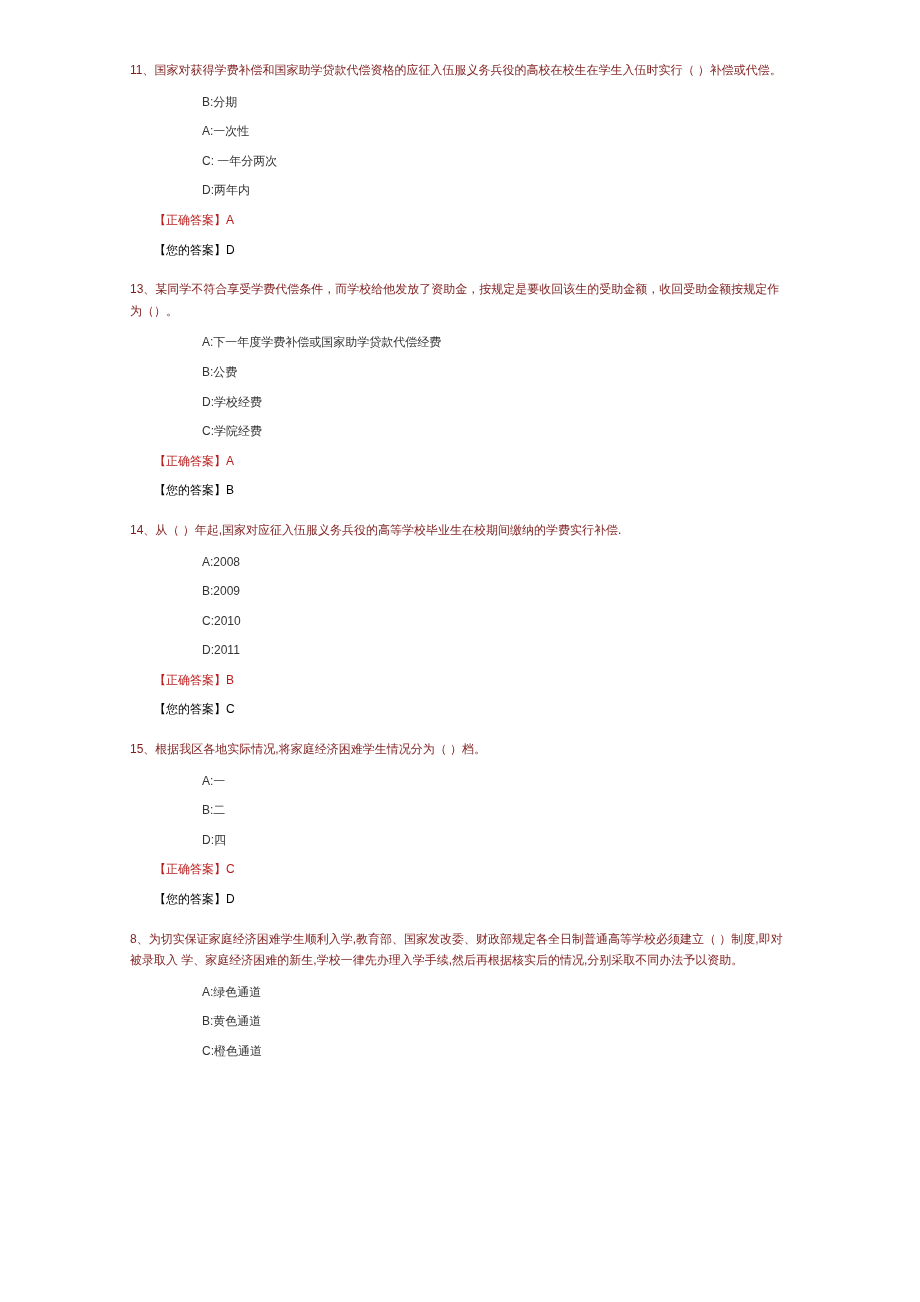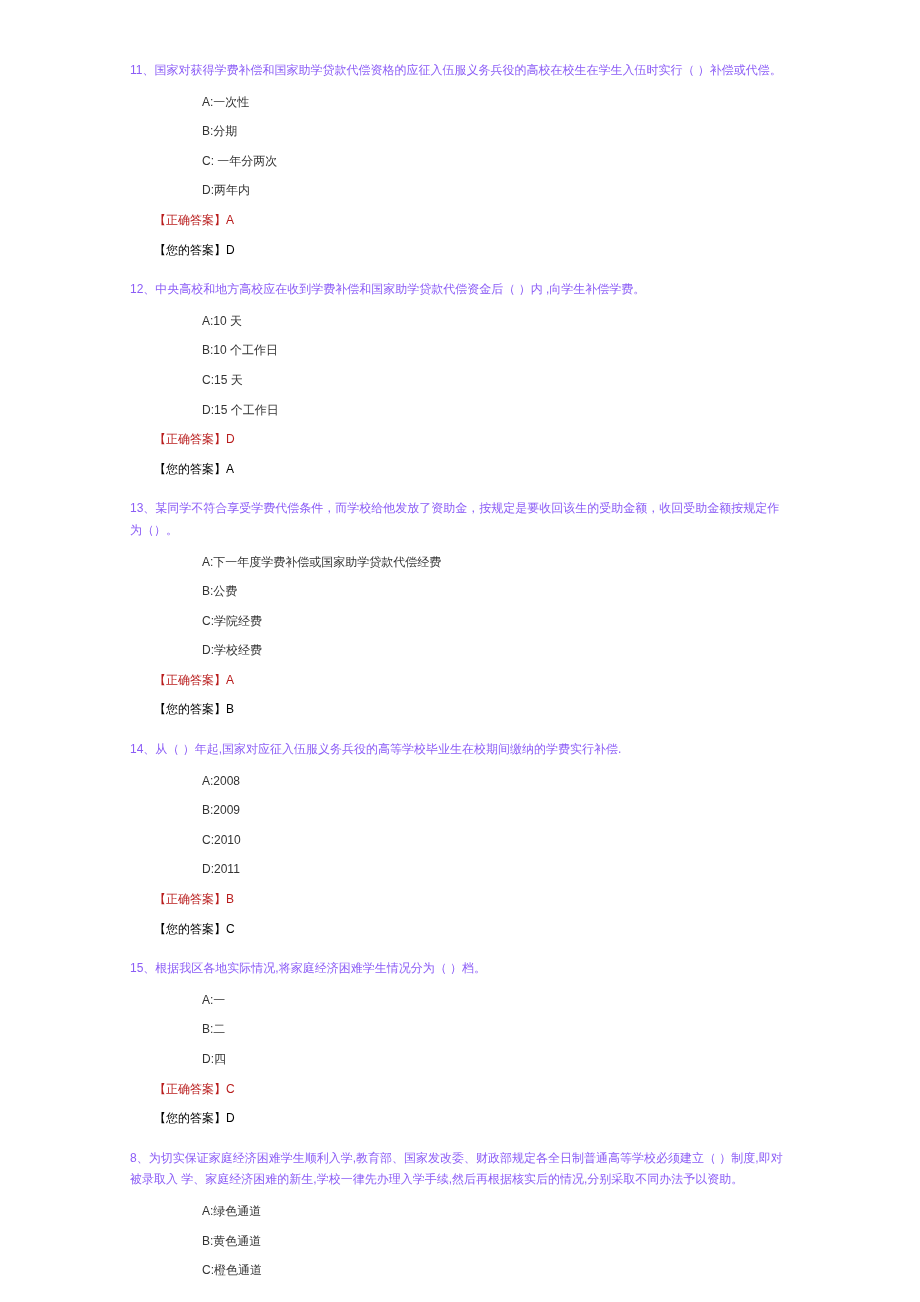--- a/index.html
+++ b/index.html
@@ -9,21 +9,21 @@
       color: #333;
       background: #fff;
       width: 920px;
       padding: 60px 130px 40px 130px;
       line-height: 1.8;
     }
     .question {
       margin-bottom: 18px;
     }
     .q-text {
-      color: #8b5cf6;
+      color: #7f1d1d;
       margin-bottom: 10px;
     }
     .options {
       padding-left: 72px;
       color: #333;
     }
     .option {
       margin-bottom: 8px;
     }
     .correct-answer {
@@ -38,46 +38,35 @@
       margin-bottom: 12px;
     }
   </style>
 </head>
 <body>
 
 <div id="container">
     <div class="question">
       <div class="q-text">11、国家对获得学费补偿和国家助学贷款代偿资格的应征入伍服义务兵役的高校在校生在学生入伍时实行（ ）补偿或代偿。</div>
       <div class="options">
+        <div class="option">B:分期</div>
         <div class="option">A:一次性</div>
-        <div class="option">B:分期</div>
         <div class="option">C: 一年分两次</div>
         <div class="option">D:两年内</div>
       </div>
       <div class="correct-answer"><span>【正确答案】</span><span>A</span></div>
       <div class="your-answer"><span>【您的答案】</span><span>D</span></div>
     </div>
     <div class="question">
-      <div class="q-text">12、中央高校和地方高校应在收到学费补偿和国家助学贷款代偿资金后（  ）内 ,向学生补偿学费。</div>
-      <div class="options">
-        <div class="option">A:10 天</div>
-        <div class="option">B:10 个工作日</div>
-        <div class="option">C:15 天</div>
-        <div class="option">D:15 个工作日</div>
-      </div>
-      <div class="correct-answer"><span>【正确答案】</span><span>D</span></div>
-      <div class="your-answer"><span>【您的答案】</span><span>A</span></div>
-    </div>
-    <div class="question">
       <div class="q-text">13、某同学不符合享受学费代偿条件，而学校给他发放了资助金，按规定是要收回该生的受助金额，收回受助金额按规定作为（）。</div>
       <div class="options">
         <div class="option">A:下一年度学费补偿或国家助学贷款代偿经费</div>
         <div class="option">B:公费</div>
+        <div class="option">D:学校经费</div>
         <div class="option">C:学院经费</div>
-        <div class="option">D:学校经费</div>
       </div>
       <div class="correct-answer"><span>【正确答案】</span><span>A</span></div>
       <div class="your-answer"><span>【您的答案】</span><span>B</span></div>
     </div>
     <div class="question">
       <div class="q-text">14、从（  ）年起,国家对应征入伍服义务兵役的高等学校毕业生在校期间缴纳的学费实行补偿.</div>
       <div class="options">
         <div class="option">A:2008</div>
         <div class="option">B:2009</div>
         <div class="option">C:2010</div>

